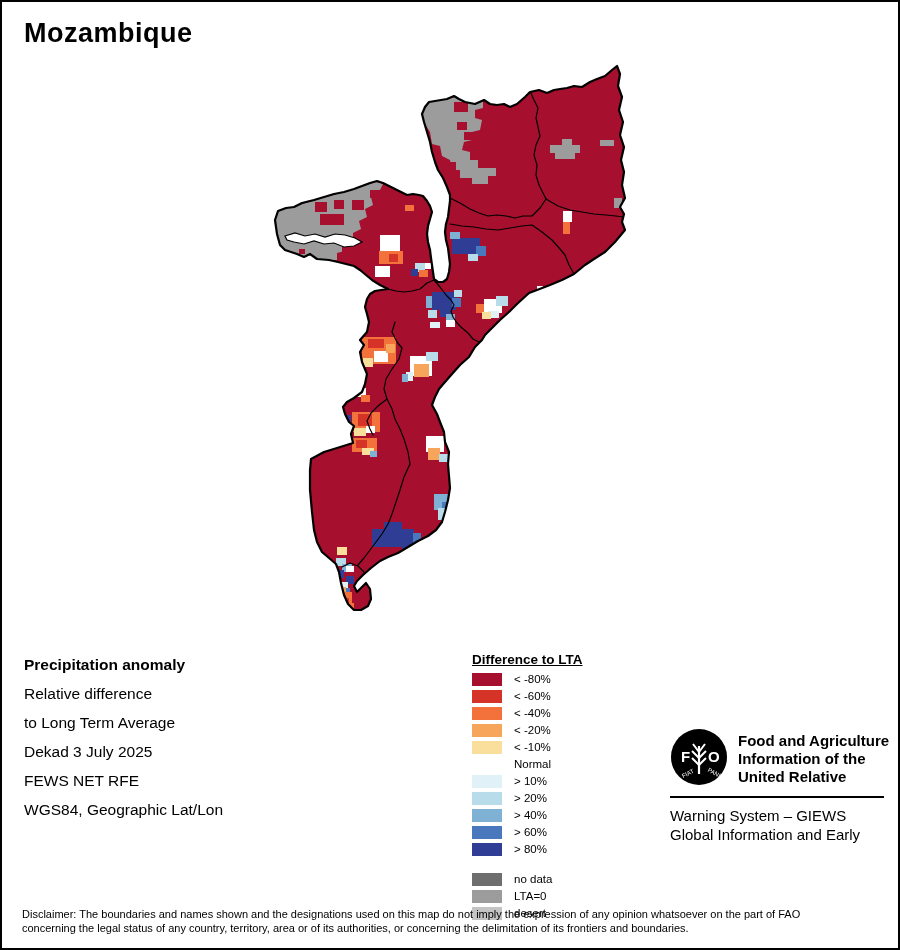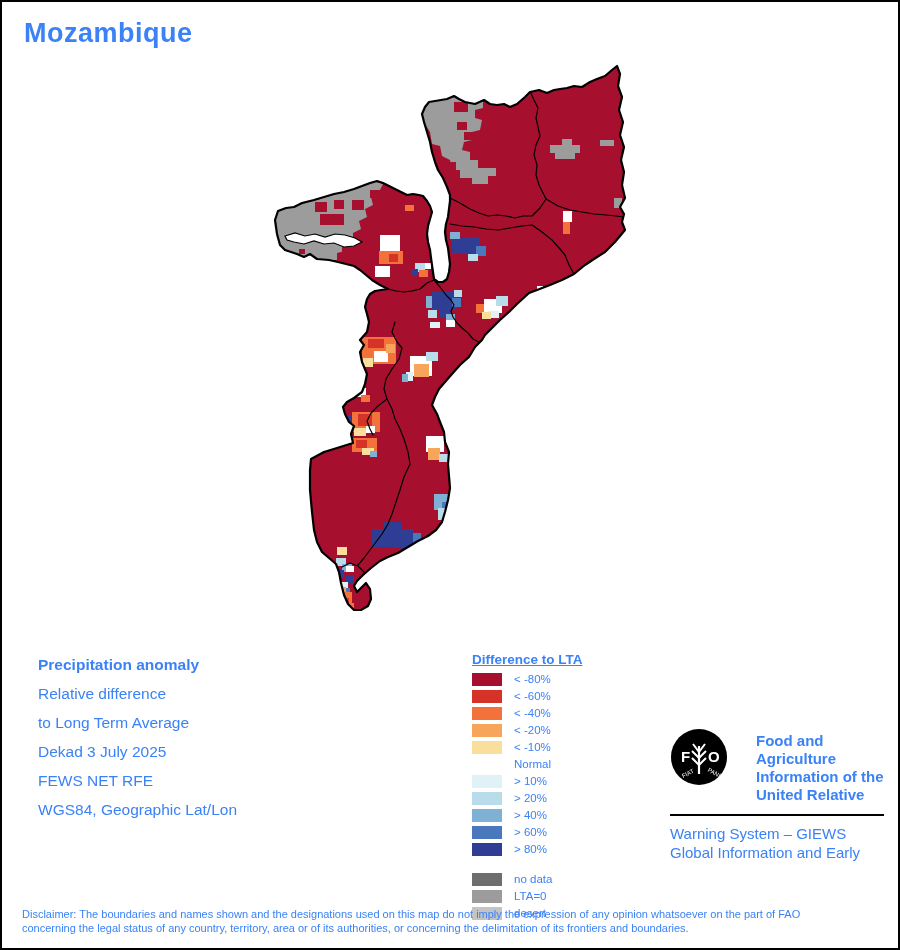--- a/index.html
+++ b/index.html
@@ -1,33 +1,33 @@
 <!DOCTYPE html>
 <html><head>
 <meta charset="utf-8">
 <style>
   html,body{margin:0;padding:0;background:#fff;}
   #canvas{position:relative;width:900px;height:950px;background:#fff;
-          font-family:"Liberation Sans",sans-serif;color:#3b82f6;overflow:hidden;
+          font-family:"Liberation Sans",sans-serif;color:#000000;overflow:hidden;
           box-sizing:border-box;border:2px solid #000;}
   #map-svg{position:absolute;left:0;top:0;width:900px;height:950px;}
   .abs{position:absolute;}
   #page-title{left:22px;top:16px;font-size:27px;font-weight:bold;letter-spacing:0.5px;}
-  #info-block{left:36px;top:648px;font-size:15.5px;line-height:29px;white-space:nowrap;}
+  #info-block{left:22px;top:648px;font-size:15.5px;line-height:29px;white-space:nowrap;}
   #info-block .head{font-weight:bold;}
   #legend{left:470px;top:650px;}
   #legend .lg-title{font-size:13.5px;font-weight:bold;text-decoration:underline;margin-bottom:6px;}
   .lg-row{display:flex;align-items:flex-start;height:17px;}
   .lg-swatch{width:30px;height:13px;margin-right:12px;flex:0 0 30px;}
   .lg-label{font-size:11.5px;white-space:nowrap;}
   #legend .extra-gap{height:13px;}
   #fao-block{left:668px;top:726px;width:220px;}
   #fao-row{display:flex;align-items:flex-start;}
   #fao-logo{flex:0 0 58px;}
-  #fao-org{font-size:15px;font-weight:bold;line-height:18px;margin-left:28px;margin-top:4px;}
+  #fao-org{font-size:15px;font-weight:bold;line-height:18px;margin-left:10px;margin-top:4px;}
   #fao-sep{height:2px;background:#000;margin:10px 0 8px 0;width:214px;}
   #fao-giews{font-size:15px;line-height:19px;}
   #disclaimer{left:20px;top:905px;width:862px;font-size:11px;line-height:14px;}
 </style>
 </head>
 <body>
 
 <div id="canvas">
   <div class="abs" id="page-title">Mozambique</div>
 

